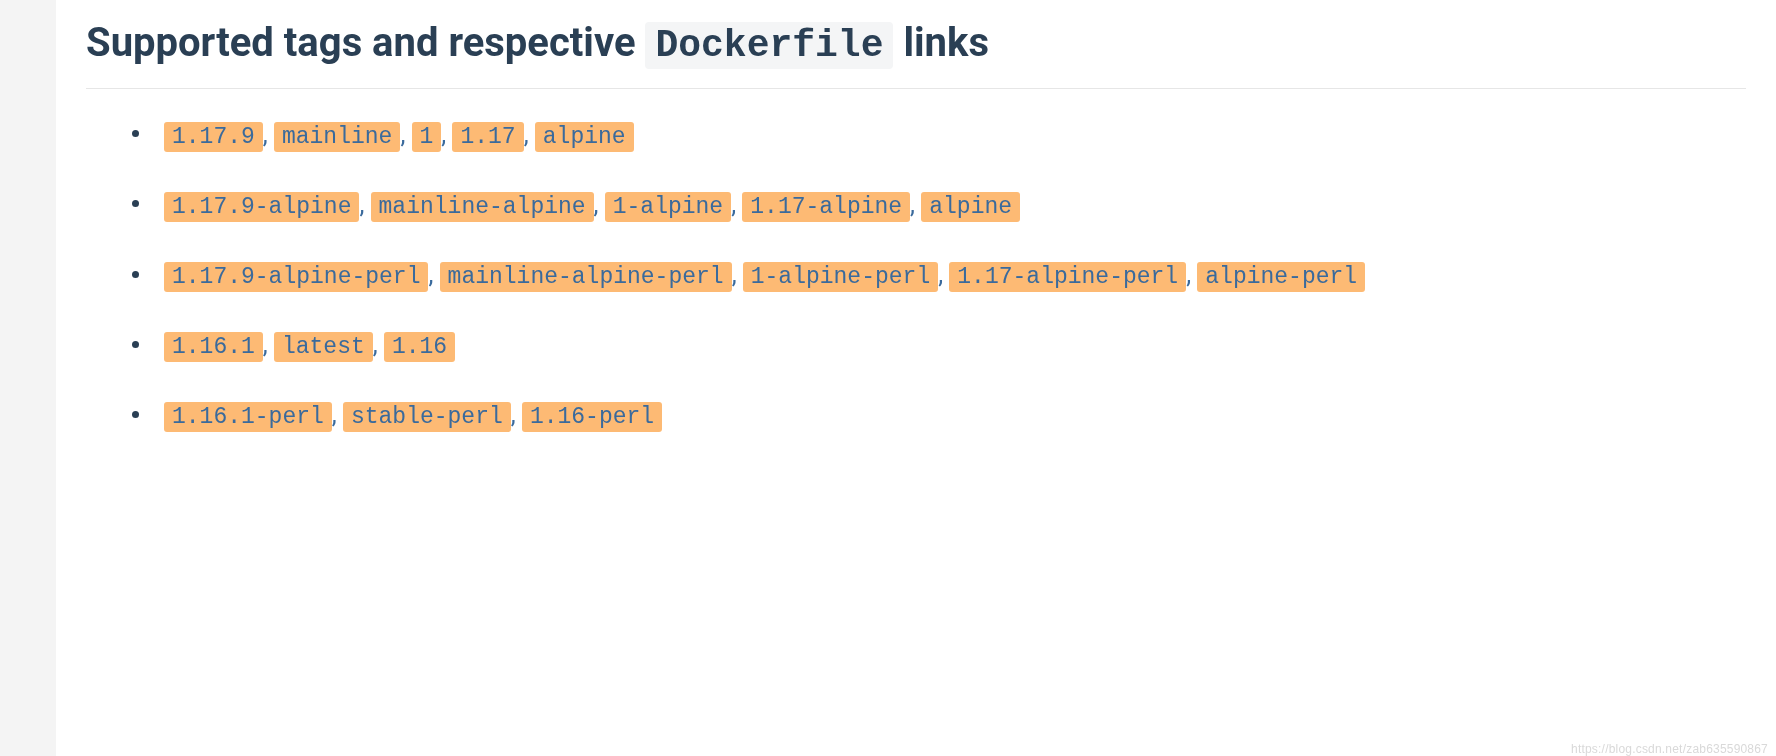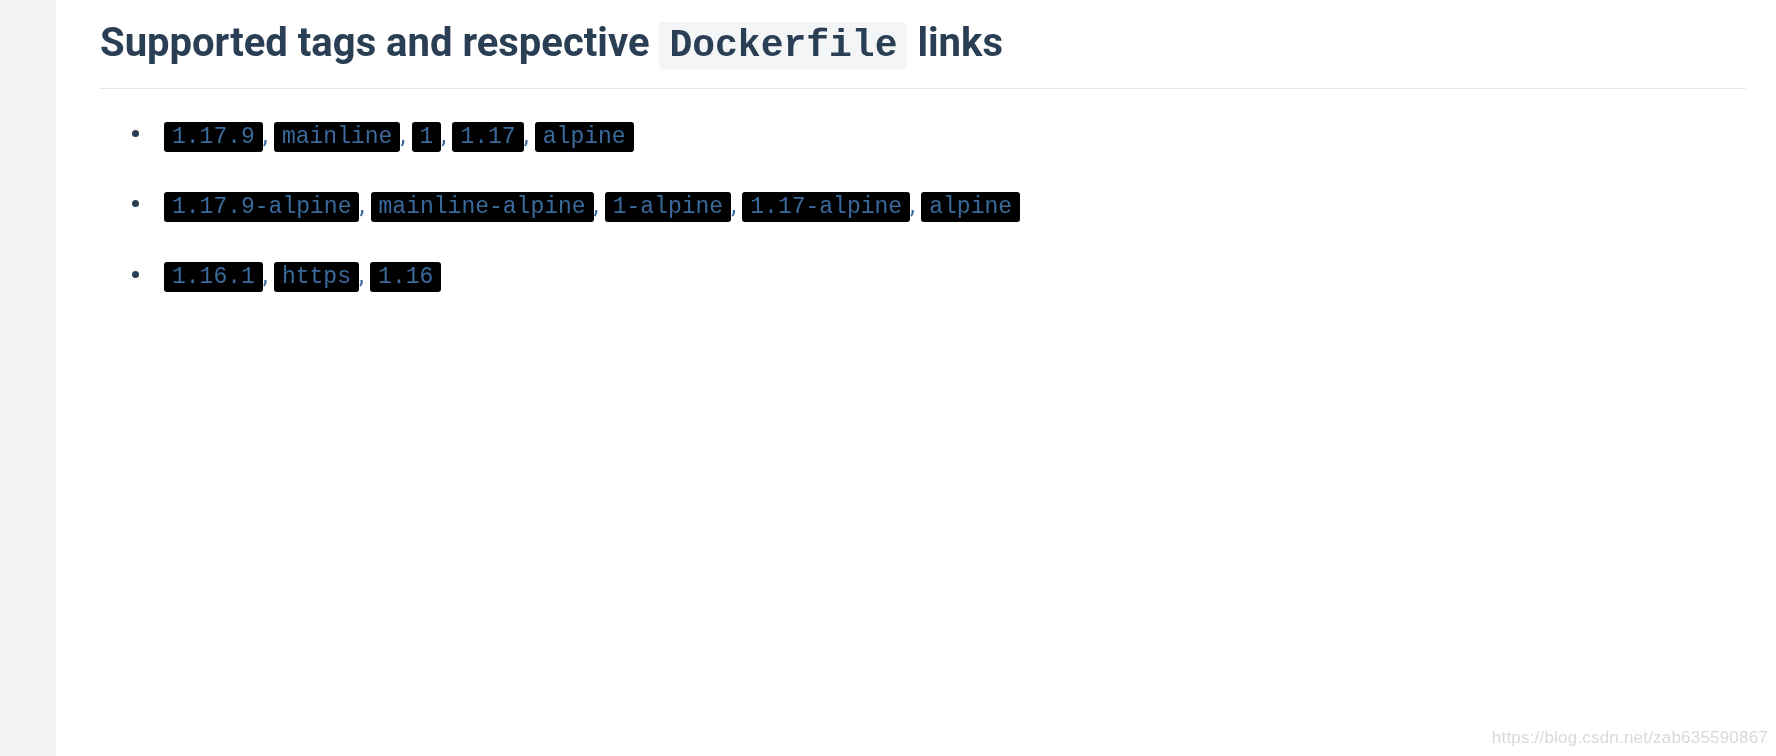--- a/index.html
+++ b/index.html
@@ -18,21 +18,20 @@
       padding: 0 30px 30px 30px;
       height: 100%;
     }
     h2 {
       font-size: 40px;
       font-weight: 700;
       color: #2a3f54;
       padding: 18px 0 18px 0;
       border-bottom: 1px solid #e6e6e6;
       line-height: 1.25;
-      margin-left: 14px;
     }
     h2 code {
       font-family: "SFMono-Regular", Consolas, "Liberation Mono", Menlo, Courier, monospace;
       background: #f4f5f6;
       padding: 2px 10px;
       border-radius: 4px;
       font-size: 0.95em;
       font-weight: 600;
       color: #2a3f54;
     }
@@ -57,46 +56,48 @@
       height: 7px;
       background: #2a3f54;
       border-radius: 50%;
     }
     li a {
       color: #3a6a9c;
       text-decoration: none;
     }
     li code {
       font-family: "SFMono-Regular", Consolas, "Liberation Mono", Menlo, Courier, monospace;
-      background: #000000;
+      background: #fdba74;
       padding: 2px 8px 2px 8px;
       border-radius: 3px;
       font-size: 0.92em;
       white-space: nowrap;
     }
     .sep {
       color: #3a6a9c;
     }
     .watermark {
       position: absolute;
       right: 8px;
-      bottom: 8px;
+      bottom: 0;
       color: #d9d9d9;
-      font-size: 17px;
+      font-size: 12px;
       font-family: Arial, sans-serif;
       letter-spacing: 0.2px;
     }
   </style>
 </head>
 <body>
 
 <div class="content">
   <h2>
     <span>Supported tags and respective </span><code>Dockerfile</code><span> links</span>
   </h2>
   <ul id="tag-list">
       <li><a href="javascript:void(0)"><code>1.17.9</code><span class="sep">, </span><code>mainline</code><span class="sep">, </span><code>1</code><span class="sep">, </span><code>1.17</code><span class="sep">, </span><code>alpine</code></a></li>
       <li><a href="javascript:void(0)"><code>1.17.9-alpine</code><span class="sep">, </span><code>mainline-alpine</code><span class="sep">, </span><code>1-alpine</code><span class="sep">, </span><code>1.17-alpine</code><span class="sep">, </span><code>alpine</code></a></li>
-      <li><a href="javascript:void(0)"><code>1.16.1</code><span class="sep">, </span><code>https</code><span class="sep">, </span><code>1.16</code></a></li>
+      <li><a href="javascript:void(0)"><code>1.17.9-alpine-perl</code><span class="sep">, </span><code>mainline-alpine-perl</code><span class="sep">, </span><code>1-alpine-perl</code><span class="sep">, </span><code>1.17-alpine-perl</code><span class="sep">, </span><code>alpine-perl</code></a></li>
+      <li><a href="javascript:void(0)"><code>1.16.1</code><span class="sep">, </span><code>latest</code><span class="sep">, </span><code>1.16</code></a></li>
+      <li><a href="javascript:void(0)"><code>1.16.1-perl</code><span class="sep">, </span><code>stable-perl</code><span class="sep">, </span><code>1.16-perl</code></a></li>
     </ul>
 </div>
 
 <div class="watermark">https://blog.csdn.net/zab635590867</div>
 
 </body></html>

